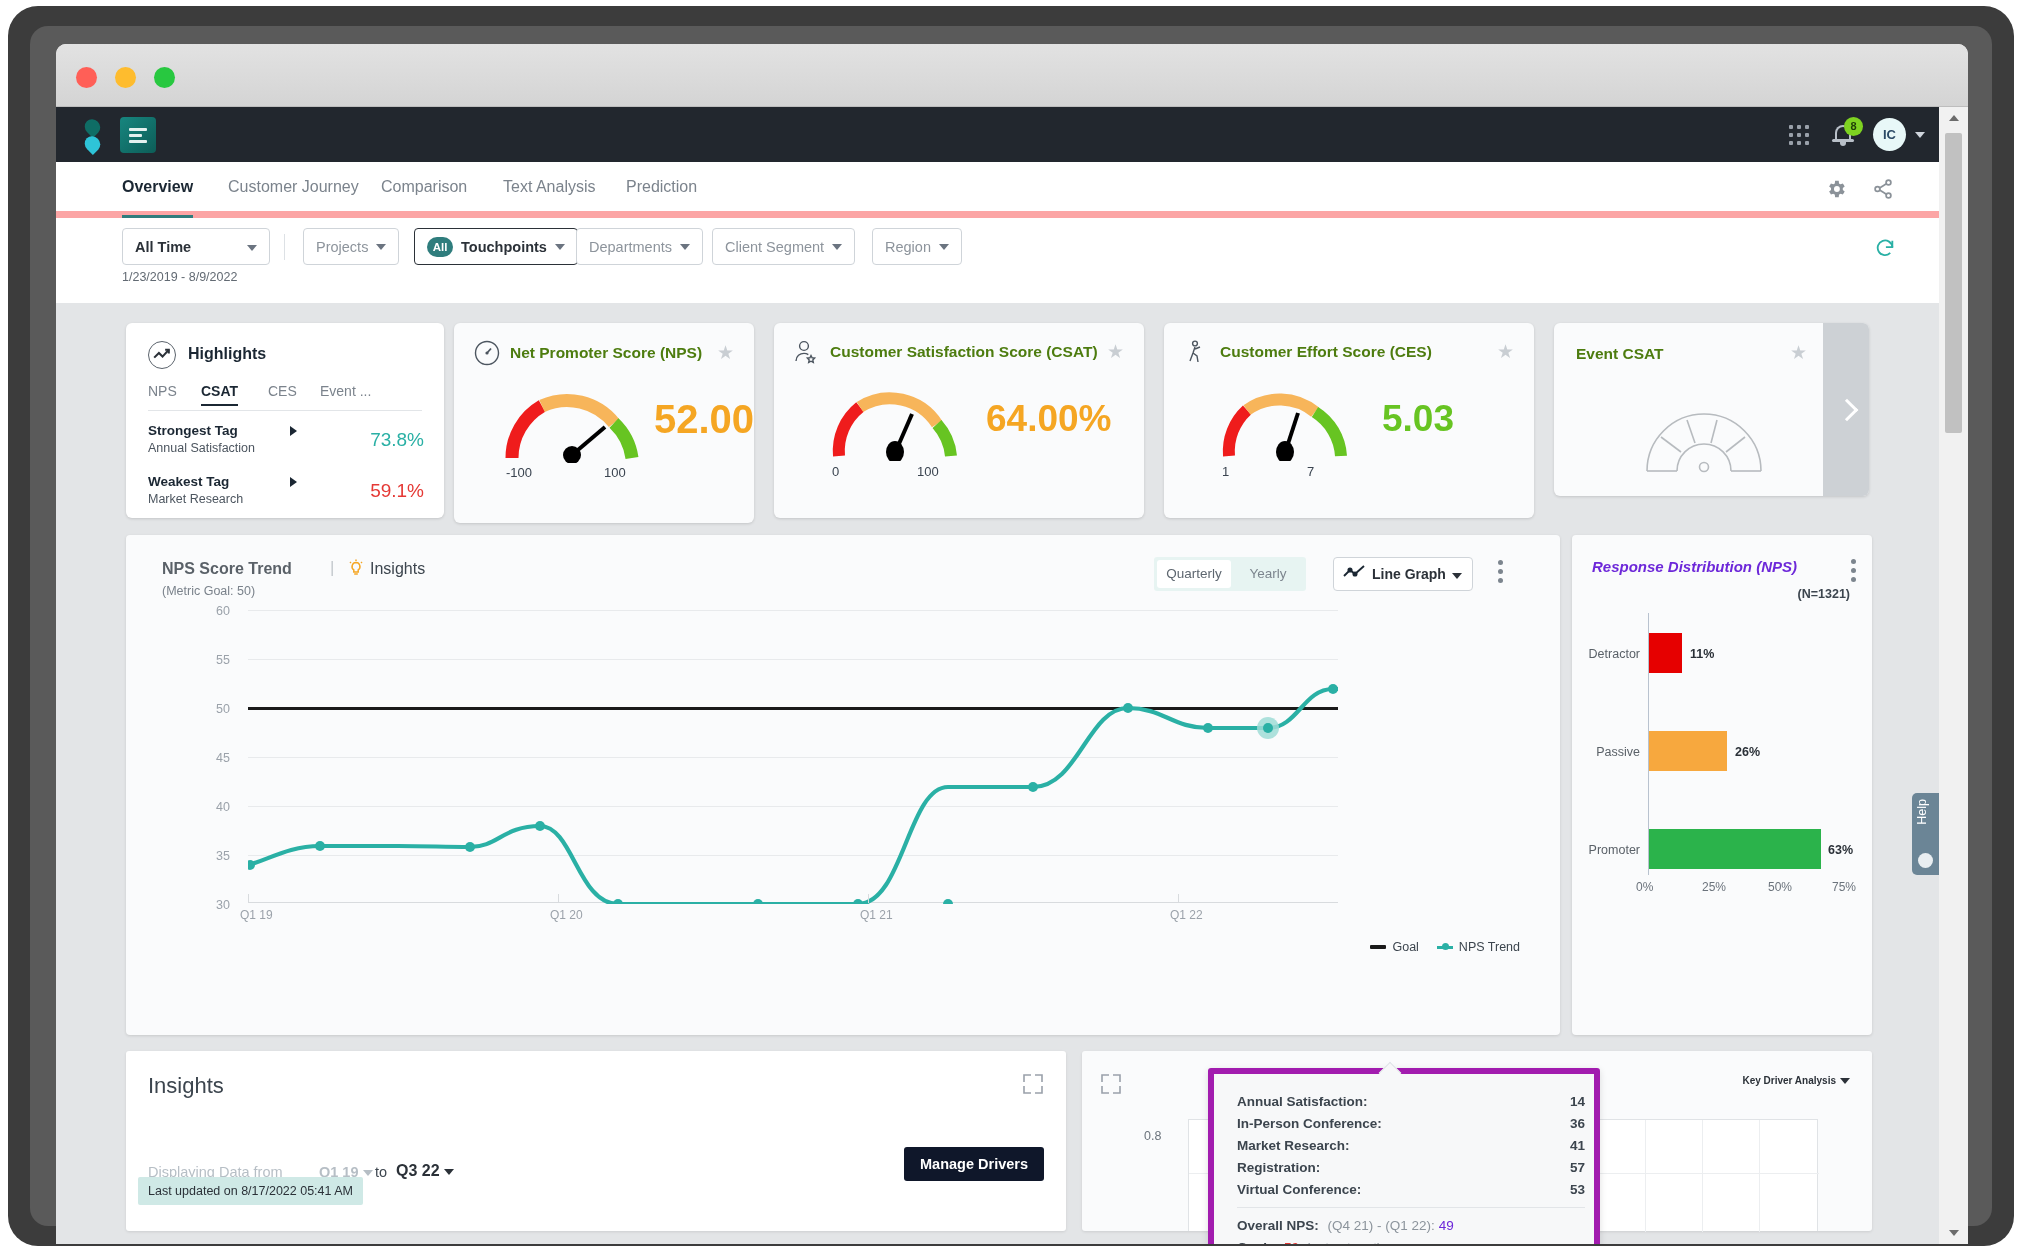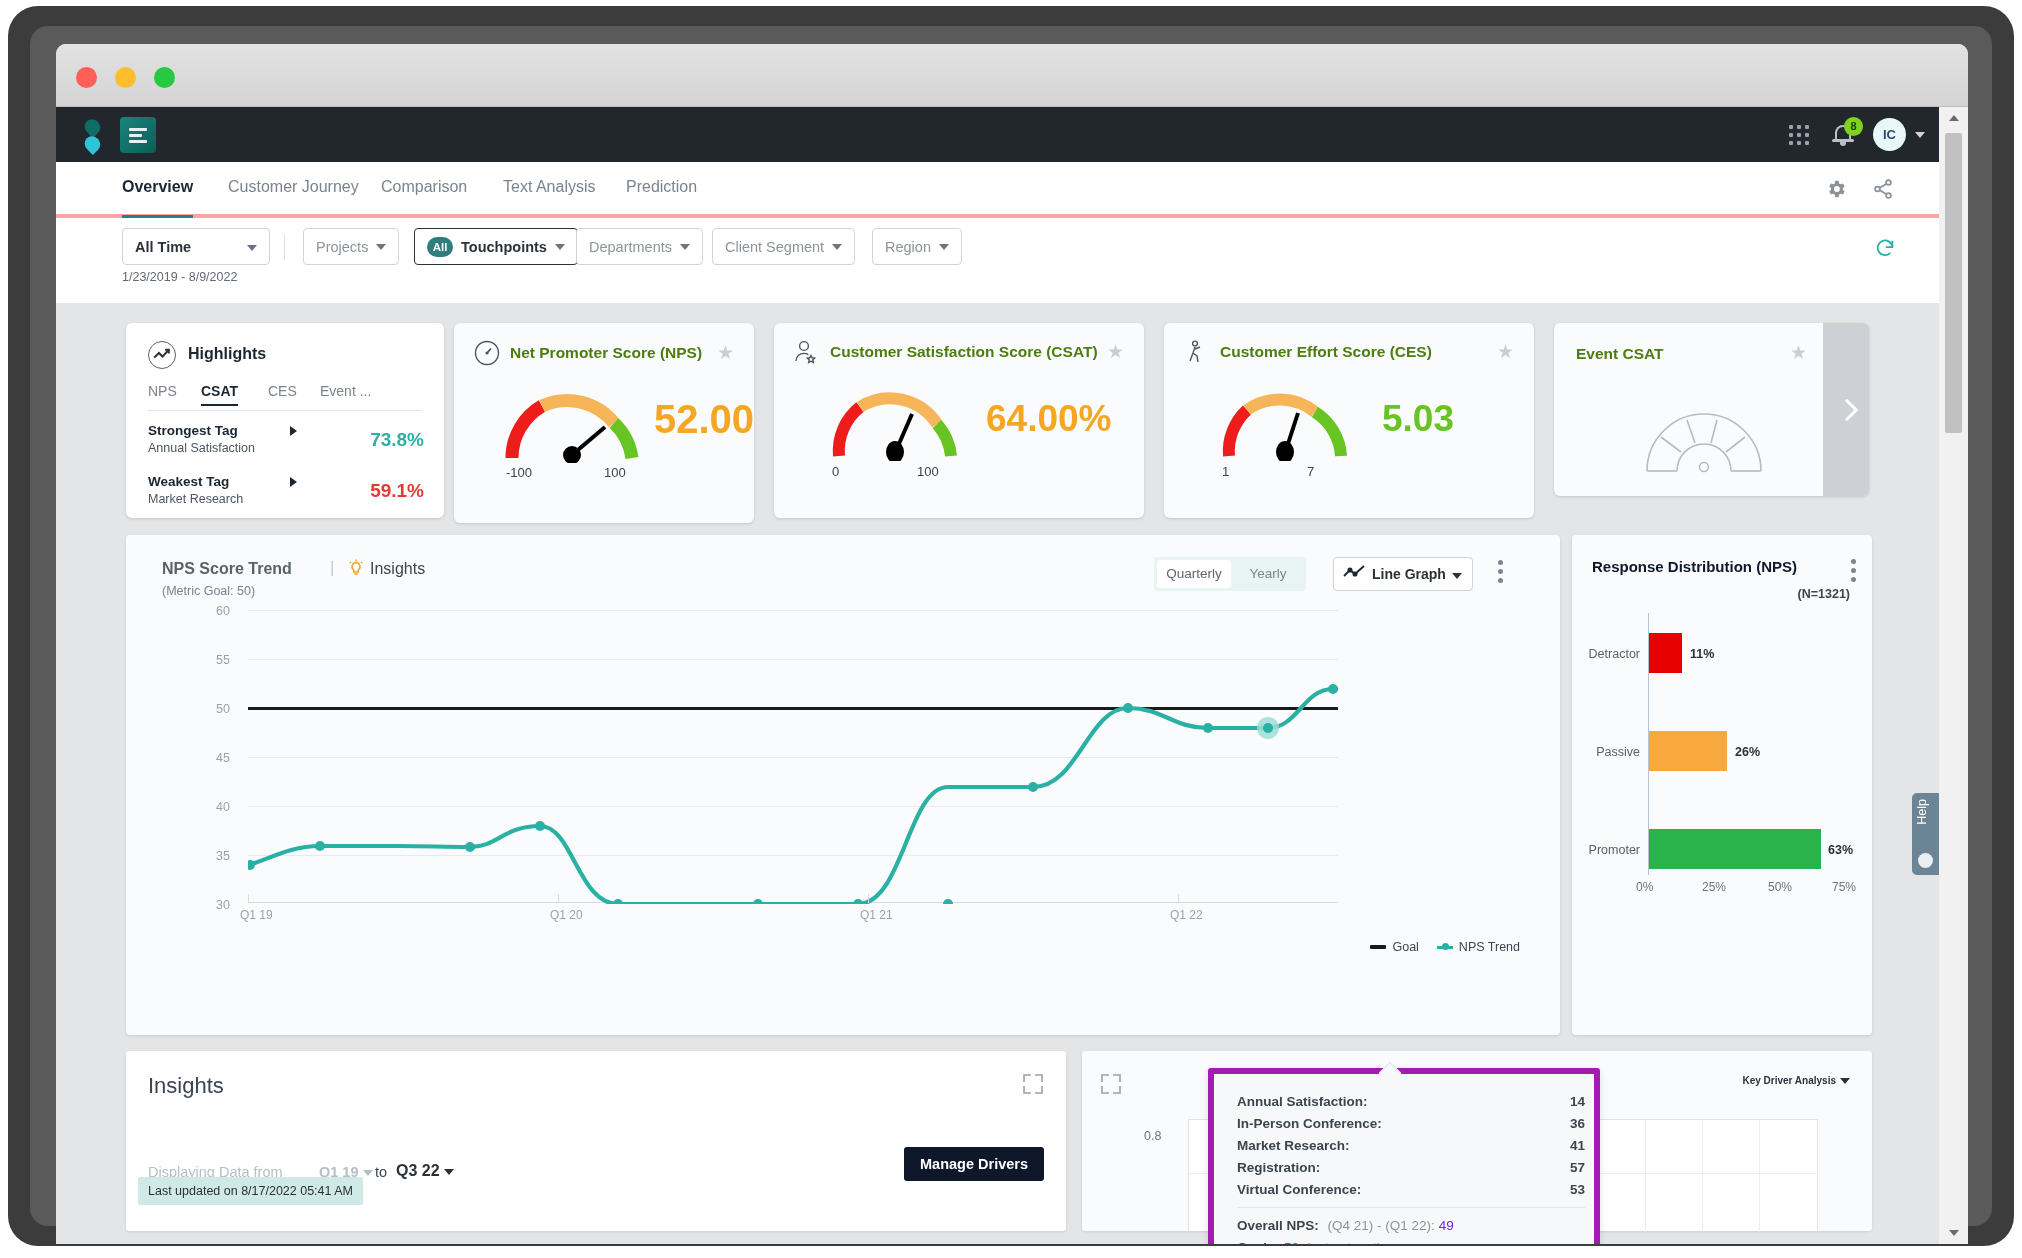--- a/index.html
+++ b/index.html
@@ -91,21 +91,21 @@
   }
   .caret-white {
     position: absolute; right: 14px; top: 25px;
     border-left: 5px solid transparent; border-right: 5px solid transparent;
     border-top: 6px solid #cfd5dc; cursor: pointer;
   }
 
   
   .navbar {
     position: absolute; left: 0; top: 55px; width: 1883px; height: 56px;
-    background: #fff; border-bottom: 4px solid #fca5a5;
+    background: #fff; border-bottom: 7px solid #fca5a5;
   }
   .tab {
     position: absolute; top: 16px; font-size: 16px; color: #7b838c; cursor: pointer; white-space: nowrap;
   }
   .tab.active { color: #1b2733; font-weight: bold; }
   .tab.active::after {
     content: ''; position: absolute; left: 0; bottom: -22px; width: 100%; height: 3px; background: #2f7d7d;
   }
   .gear-icon { position: absolute; right: 92px; top: 16px; width: 22px; height: 22px; cursor: pointer; }
   .share-icon { position: absolute; right: 45px; top: 16px; width: 22px; height: 22px; cursor: pointer; }
@@ -153,21 +153,21 @@
   .hl-tab.active { color: #1b2733; font-weight: bold; }
   .hl-tab.active::after { content:''; position:absolute; left:0; bottom:-7px; width:100%; height:2px; background:#1b2733; }
   .hl-row { position: absolute; left: 22px; width: 276px; }
   .hl-label { font-size: 13.5px; font-weight: bold; color: #1b2733; }
   .hl-sub { font-size: 12.5px; color: #4c555f; margin-top: 3px; }
   .hl-arrow {
     position: absolute; left: 142px; top: 3px;
     border-top: 5px solid transparent; border-bottom: 5px solid transparent; border-left: 7px solid #1b2733;
     cursor: pointer;
   }
-  .hl-val { position: absolute; right: 0; top: 6px; font-size: 19px; font-weight: bold; }
+  .hl-val { position: absolute; right: 0; top: 6px; font-size: 19px; font-weight: normal; }
 
   
   #card-nps { left: 398px; top: 20px; width: 300px; height: 200px; z-index: 3; }
   #card-csat { left: 718px; top: 20px; width: 370px; height: 195px; }
   #card-ces { left: 1108px; top: 20px; width: 370px; height: 195px; }
   #card-event { left: 1498px; top: 20px; width: 315px; height: 173px; }
 
   .gauge-wrap { position: absolute; }
   .gauge-val { position: absolute; font-weight: bold; }
   .gauge-min, .gauge-max { position: absolute; font-size: 13px; color: #3a4450; }
@@ -234,21 +234,21 @@
     position: absolute; left: 168px; top: -9px; width: 16px; height: 16px;
     background: #f7f8f9; border-left: 1px solid #dfe3e6; border-top: 1px solid #dfe3e6;
     transform: rotate(45deg);
   }
 
   
   #panel-resp {
     position: absolute; left: 1516px; top: 232px; width: 300px; height: 500px;
     background: #fafbfc; border-radius: 4px; box-shadow: 0 1px 3px rgba(0,0,0,.12);
   }
-  .rd-title { position: absolute; left: 20px; top: 23px; font-size: 15px; font-weight: bold; color: #0f172a; }
+  .rd-title { position: absolute; left: 20px; top: 23px; font-size: 15px; font-weight: bold; color: #6d28d9; font-style: italic; }
   .rd-kebab { position: absolute; right: 16px; top: 24px; width: 5px; cursor: pointer; }
   .rd-kebab i { display: block; width: 5px; height: 5px; border-radius: 50%; background: #7c858e; margin-bottom: 4px; }
   .rd-n { position: absolute; right: 22px; top: 52px; font-size: 12.5px; font-weight: bold; color: #3c454e; }
   .rd-axis { position: absolute; left: 76px; top: 78px; width: 1px; height: 262px; background: #b8c2cf; }
   .rd-cat { position: absolute; left: 0; width: 68px; text-align: right; font-size: 12.5px; color: #5a6168; }
   .rd-bar { position: absolute; left: 77px; height: 40px; }
   .rd-pct { position: absolute; font-size: 12.5px; font-weight: bold; color: #2b3138; }
   .rd-xtick { position: absolute; top: 345px; font-size: 12px; color: #6b737c; }
 
   

